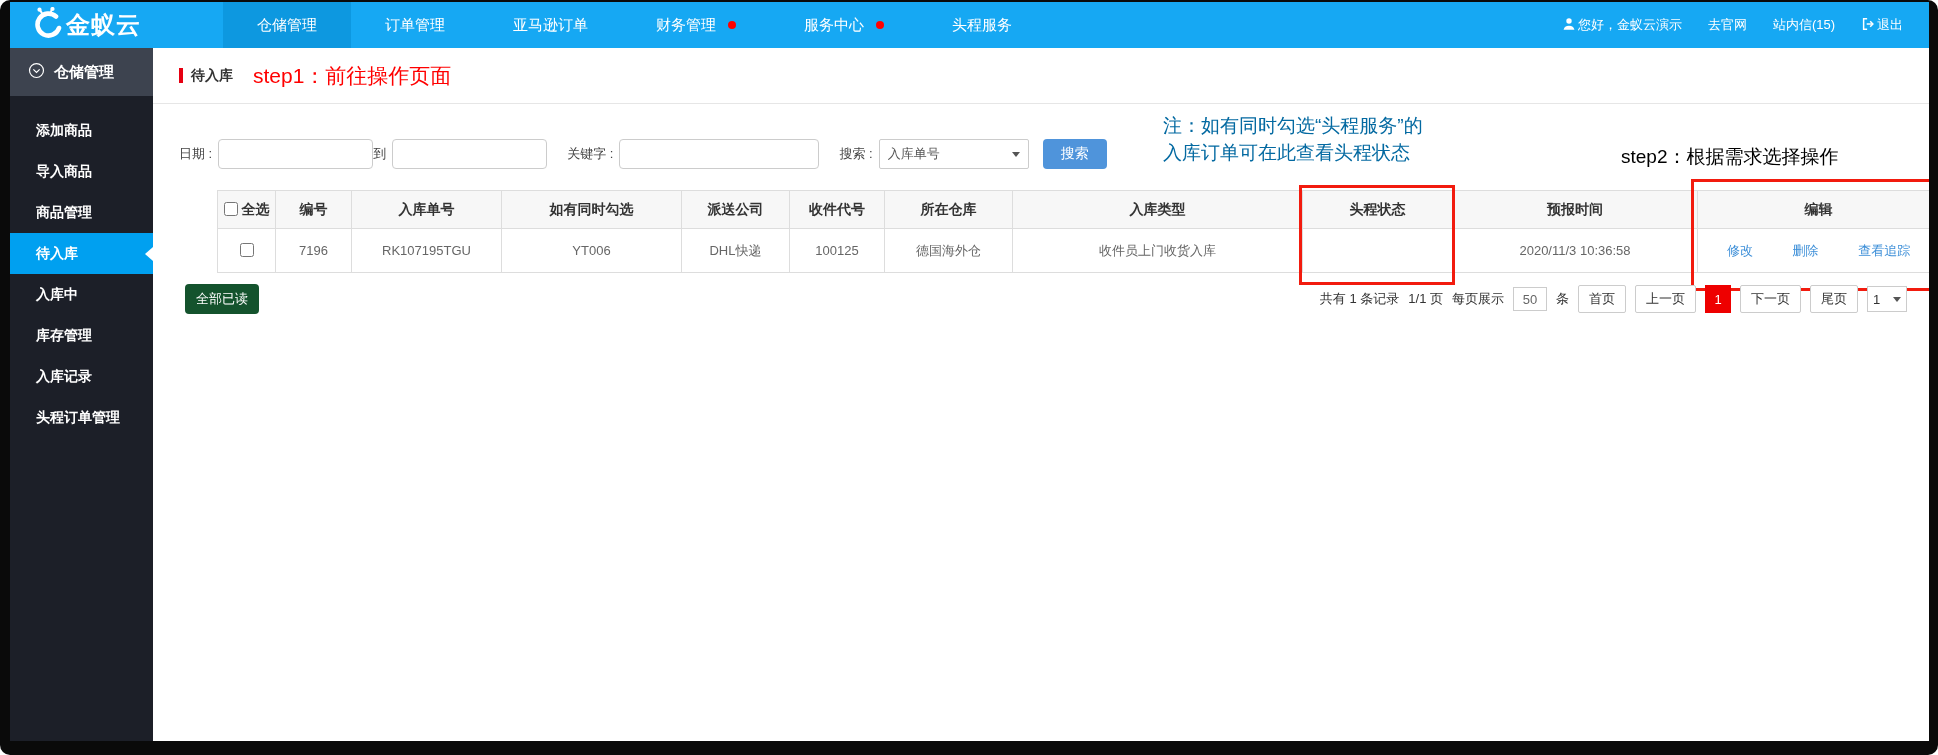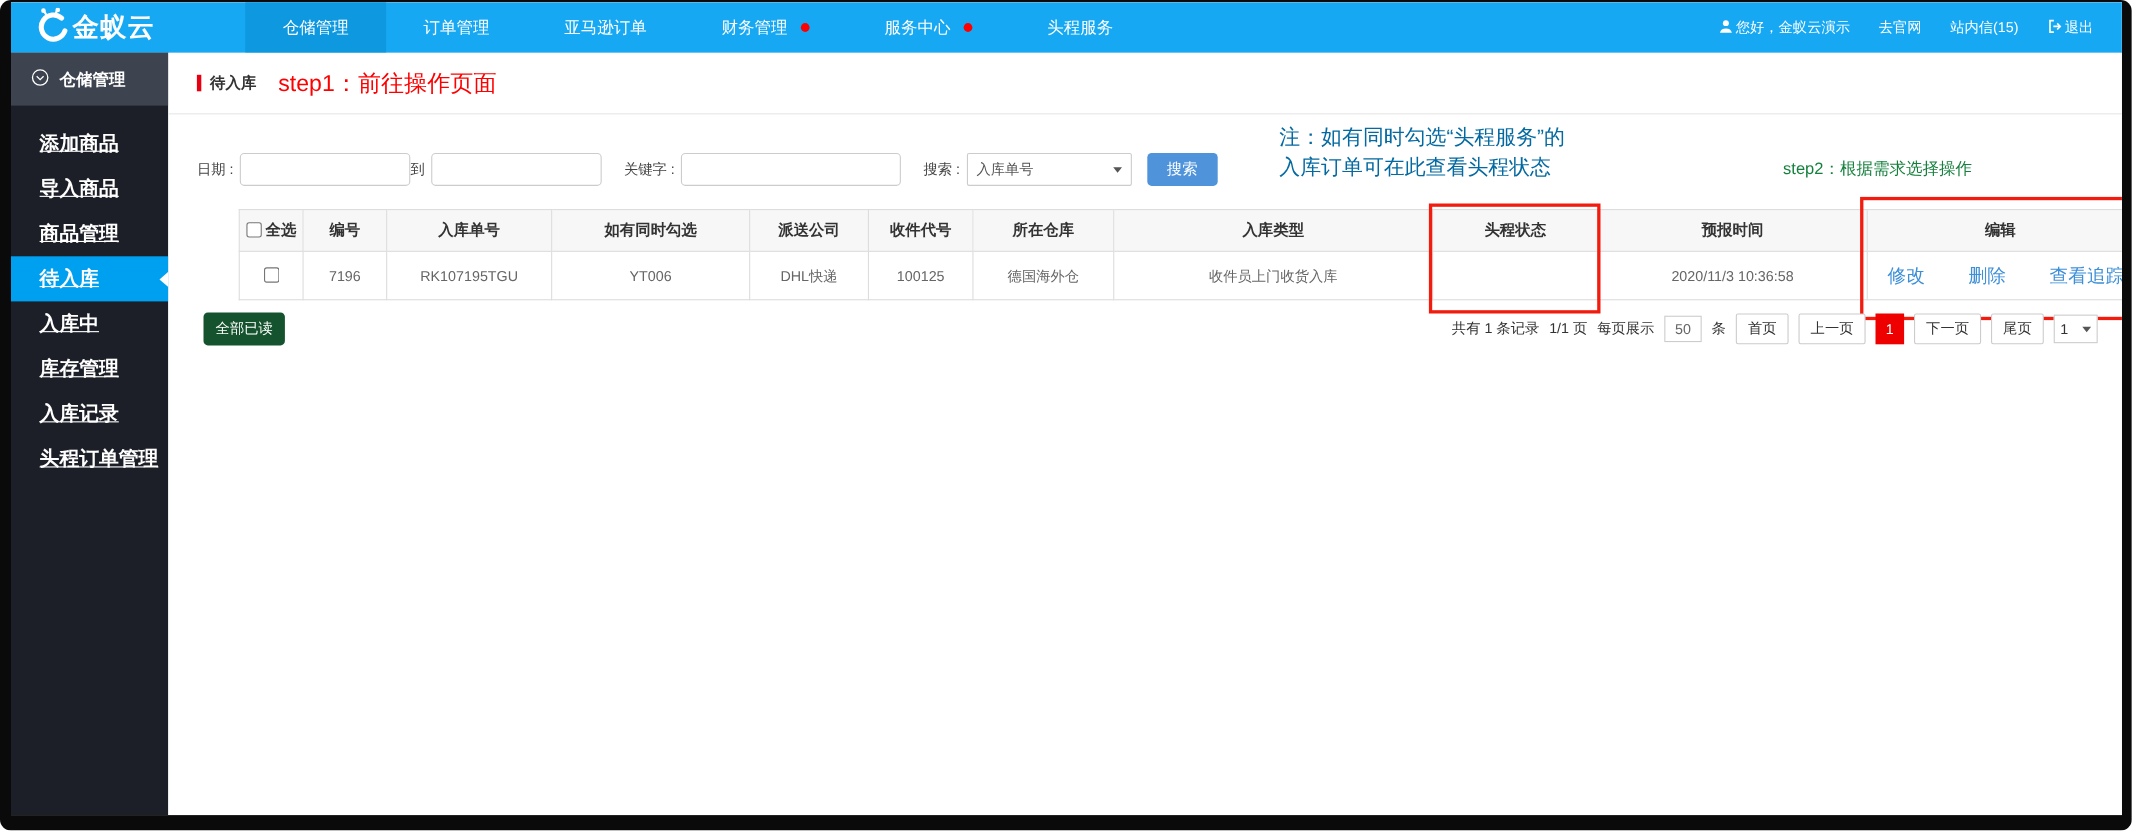--- a/index.html
+++ b/index.html
@@ -15,33 +15,33 @@
   .nav-item { position:relative; display:flex; align-items:center; padding:0 34px; font-size:15px; cursor:pointer; }
   .nav-item.active { background:#0d98e0; }
   .nav-dot { width:8px; height:8px; border-radius:50%; background:#ff0000; margin-left:12px; }
   .top-right { margin-left:auto; display:flex; align-items:center; gap:26px; padding-right:26px; font-size:13px; }
   .top-right .chunk { display:flex; align-items:center; gap:2px; cursor:pointer; }
 
   
   .sidebar { position:absolute; left:0; top:46px; width:143px; height:693px; background:#1c1f28; color:#fff; }
   .side-section { height:48px; background:#3d434f; display:flex; align-items:center; gap:9px; padding-left:18px; font-size:15px; font-weight:bold; }
   .side-list { padding-top:14px; }
-  .side-item { position:relative; height:41px; line-height:41px; padding-left:26px; font-size:18px; font-weight:bold; cursor:pointer;text-decoration:underline; }
+  .side-item { position:relative; height:41px; line-height:41px; padding-left:26px; font-size:14px; font-weight:bold; cursor:pointer; }
   .side-item.active { background:#00a0f0; }
   .side-item.active::after { content:""; position:absolute; right:0; top:50%; transform:translateY(-50%);
       border-top:7px solid transparent; border-bottom:7px solid transparent; border-right:8px solid #fff; }
 
   
   .main { position:absolute; left:143px; top:46px; width:1776px; height:693px; background:#fff; }
   .titlebar { height:56px; border-bottom:1px solid #e6e6e6; display:flex; align-items:center; padding-left:26px; }
   .red-bar { width:4px; height:15px; background:#e60012; margin-right:8px; }
   .page-title { font-size:14px; font-weight:bold; color:#333; margin-right:20px; }
   .step1 { font-size:21px; color:#ff0000; }
   .note { position:absolute; left:1010px; top:64px; font-size:19px; color:#0369a1; line-height:27px; }
-  .step2 { position:absolute; left:1468px; top:96px; font-size:15px; color:#15803d; }
+  .step2 { position:absolute; left:1468px; top:96px; font-size:19px; color:#000000; }
 
   
   .filters { position:absolute; left:26px; top:90px; height:32px; display:flex; align-items:center; font-size:13px; color:#444; }
   .filters .lbl { margin:0 6px 0 0; white-space:nowrap; }
   .filters .gap { width:20px; }
   .txt-input { height:30px; border:1px solid #ccc; border-radius:4px; padding:0 8px; font-size:13px; color:#333; outline:none; }
   .in-date { width:155px; }
   .in-key { width:200px; }
   .to-lbl { margin:0 8px; }
   .selectbox { width:150px; height:30px; border:1px solid #ccc; border-radius:2px; background:#fff;
@@ -49,21 +49,21 @@
   .caret { width:0; height:0; border-left:4px solid transparent; border-right:4px solid transparent; border-top:5px solid #555; }
   .btn-search { margin-left:14px; width:64px; height:30px; background:#4f94db; color:#fff; border:none; border-radius:4px; font-size:14px; cursor:pointer; }
 
   
   .tbl-wrap { position:absolute; left:32px; top:142px; width:1722px;padding-left:32px; }
   table { width:1722px; border-collapse:collapse; table-layout:fixed; }
   th, td { border:1px solid #ddd; text-align:center; overflow:hidden; white-space:nowrap; }
   th { height:38px; background:#f7f7f7; font-size:14px; color:#333; font-weight:bold; }
   td { height:44px; background:#fff; font-size:13px; color:#666; }
   .chk { width:14px; height:14px; vertical-align:-2px; }
-  .act-link { color:#3d8fd8; text-decoration:none; margin:0 18px; font-size:17px; }
+  .act-link { color:#3d8fd8; text-decoration:none; margin:0 18px; font-size:13px; }
   .redbox { position:absolute; border:3px solid #f21b0e; pointer-events:none; }
   .redbox1 { left:1114px; top:-5px; width:156px; height:100px; }
   .redbox2 { left:1506px; top:-11px; width:251px; height:112px; }
 
   
   .footer { position:absolute; left:32px; top:236px; width:1722px; display:flex; align-items:center; justify-content:space-between; }
   .btn-readall { width:74px; height:30px; background:#14532d; color:#fff; border:none; border-radius:4px; font-size:13px; cursor:pointer; }
   .pager { display:flex; align-items:center; gap:9px; font-size:13px; color:#333; }
   .pp-input { width:34px; height:24px; border:1px solid #ccc; text-align:center; font-size:13px; color:#666; outline:none; }
   .pg-btn { height:28px; padding:0 10px; background:#fff; border:1px solid #ccc; border-radius:2px; font-size:13px; color:#333; display:flex; align-items:center; cursor:pointer; }

